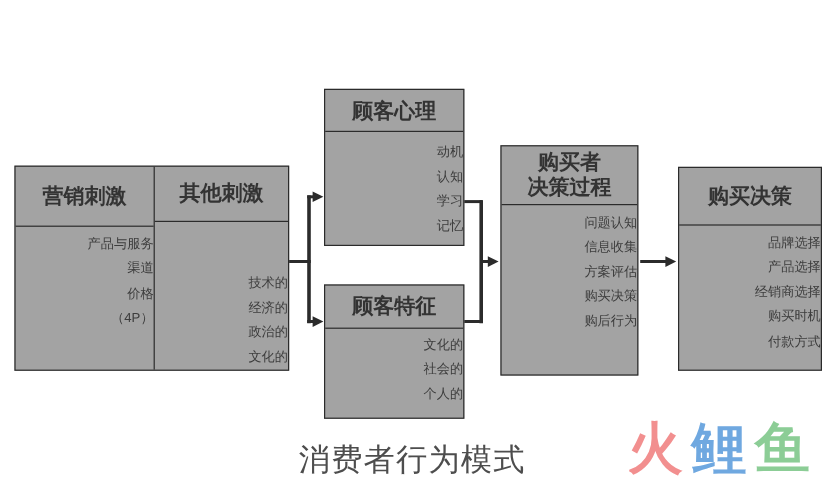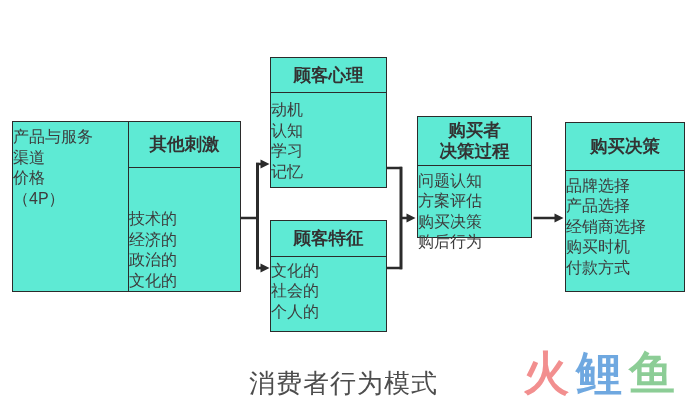--- a/index.html
+++ b/index.html
@@ -2,30 +2,31 @@
 <html><head>
 <meta charset="utf-8">
 <style>
   * { margin:0; padding:0; box-sizing:border-box; }
   html,body { background:#ffffff; }
   .stage {
     position:relative; width:693px; height:406px; background:#ffffff;
     font-family:"Liberation Sans", sans-serif; color:#3a3a3a; overflow:hidden;
   }
   .box {
-    position:absolute; background:#5eead4;
+    position:absolute; background:#a3a3a3;
     border:1.5px solid #2b2b2b;
+    margin-top:17px;
   }
   .hdr {
     display:flex; flex-direction:column; align-items:center; justify-content:center;
     font-weight:bold; font-size:17.5px; line-height:21px; text-align:center;
     border-bottom:1.5px solid #2b2b2b; color:#333333;
   }
   .items div {
-    height:20.5px; line-height:20.5px; font-size:16px; text-align:left;
+    height:20.5px; line-height:20.5px; font-size:11px; text-align:right;
     white-space:nowrap; color:#3d3d3d;
   }
   .table { display:flex; }
   .col { display:flex; flex-direction:column; }
   .col .hdr { width:100%; }
   .connector-layer { position:absolute; left:0; top:0; pointer-events:none; }
   .caption {
     position:absolute; left:223px; top:366px; width:215px; text-align:right;
     font-size:26px; letter-spacing:1px; color:#4d4d4d;
     padding-bottom:4px; border-bottom:2px solid #3c3c3c;
@@ -61,20 +62,21 @@
       <path d="M401 218 H407" stroke-width="2.5" fill="none"></path>
       <polygon points="415.5,218 406.5,213.6 406.5,222.4" stroke="none"></polygon>
 
       <path d="M533.5 218 H555" stroke-width="2.5" fill="none"></path>
       <polygon points="563.5,218 554.5,213.6 554.5,222.4" stroke="none"></polygon>
     </g>
   </svg>
 
   <div class="box table" style="left:12px; top:121px; width:229px; height:171px;">
     <div class="col" style="width:116px; border-right:1.5px solid #2b2b2b;">
+      <div class="hdr" style="height:49.5px">营销刺激</div>
       <div class="items" style="padding-top:5px">
         <div>产品与服务</div>
         <div>渠道</div>
         <div>价格</div>
         <div>（4P）</div>
       </div>
     </div>
     <div class="col" style="flex:1;gap:36px;">
       <div class="hdr" style="height:49.5px">其他刺激</div>
       <div class="items" style="padding-top:5px">
@@ -98,27 +100,28 @@
 
   <div class="box" style="left:270px; top:220px; width:117px; height:112px;">
     <div class="hdr" style="height:35.5px">顾客特征</div>
     <div class="items" style="padding-top:4px">
       <div>文化的</div>
       <div>社会的</div>
       <div>个人的</div>
     </div>
   </div>
 
-  <div class="box" style="left:417px; top:116px; width:115px; height:122px;">
+  <div class="box" style="left:417px; top:104px; width:115px; height:192px;">
     <div class="hdr" style="height:48.5px">
       <span>购买者</span>
       <span>决策过程</span>
     </div>
     <div class="items" style="padding-top:5px">
       <div>问题认知</div>
+      <div>信息收集</div>
       <div>方案评估</div>
       <div>购买决策</div>
       <div>购后行为</div>
     </div>
   </div>
 
   <div class="box" style="left:565px; top:122px; width:120px; height:170px;">
     <div class="hdr" style="height:47.5px">购买决策</div>
     <div class="items" style="padding-top:5px">
       <div>品牌选择</div>

